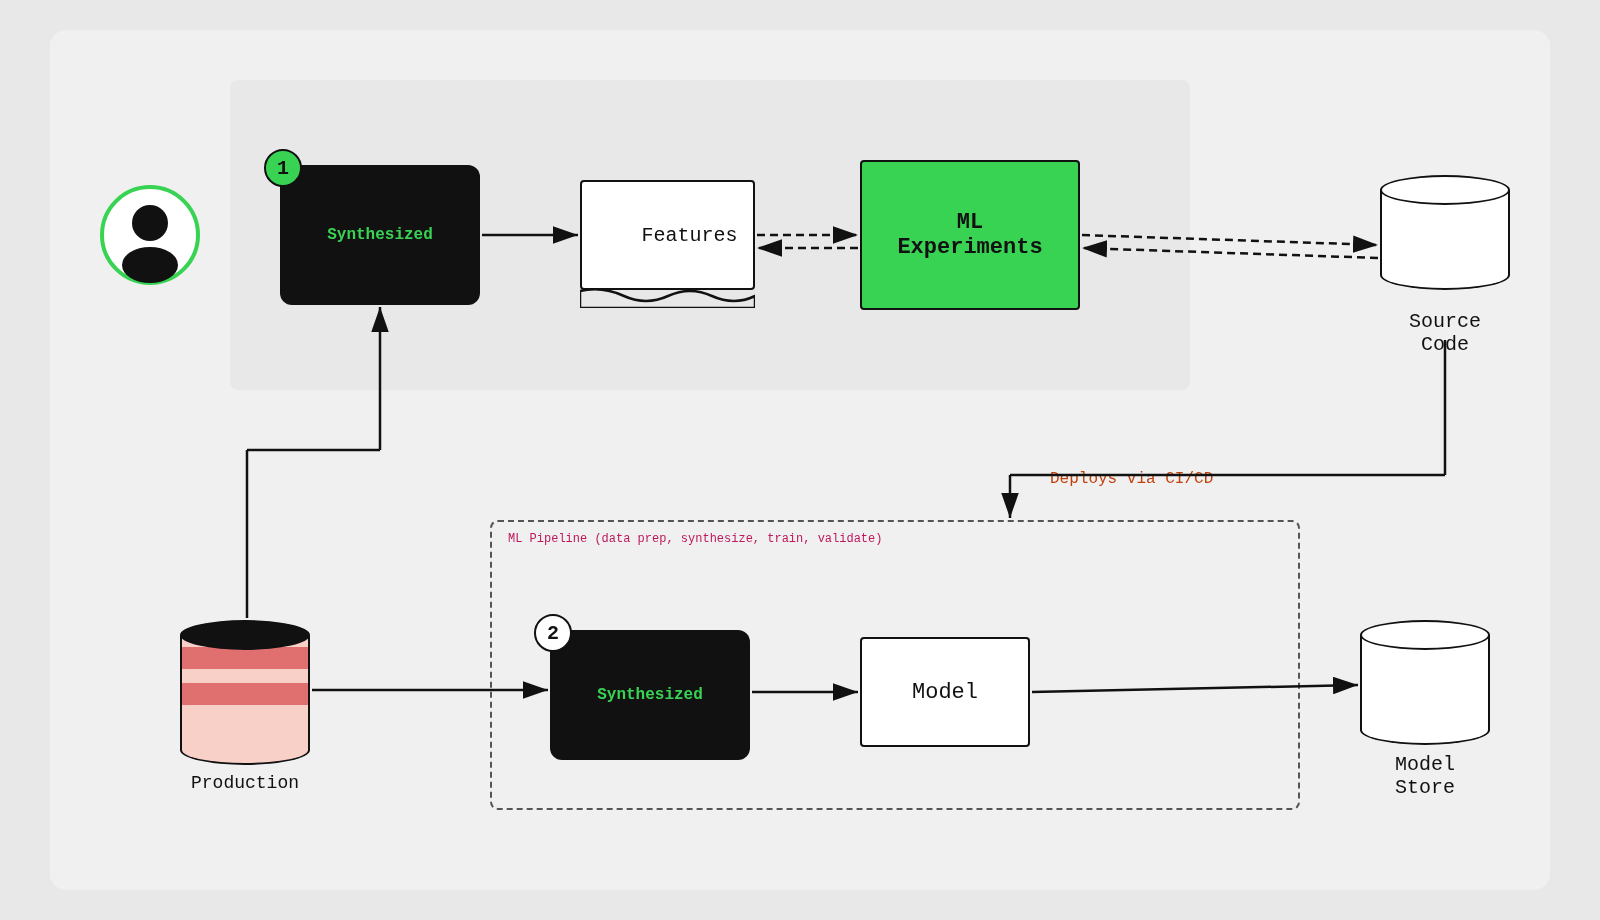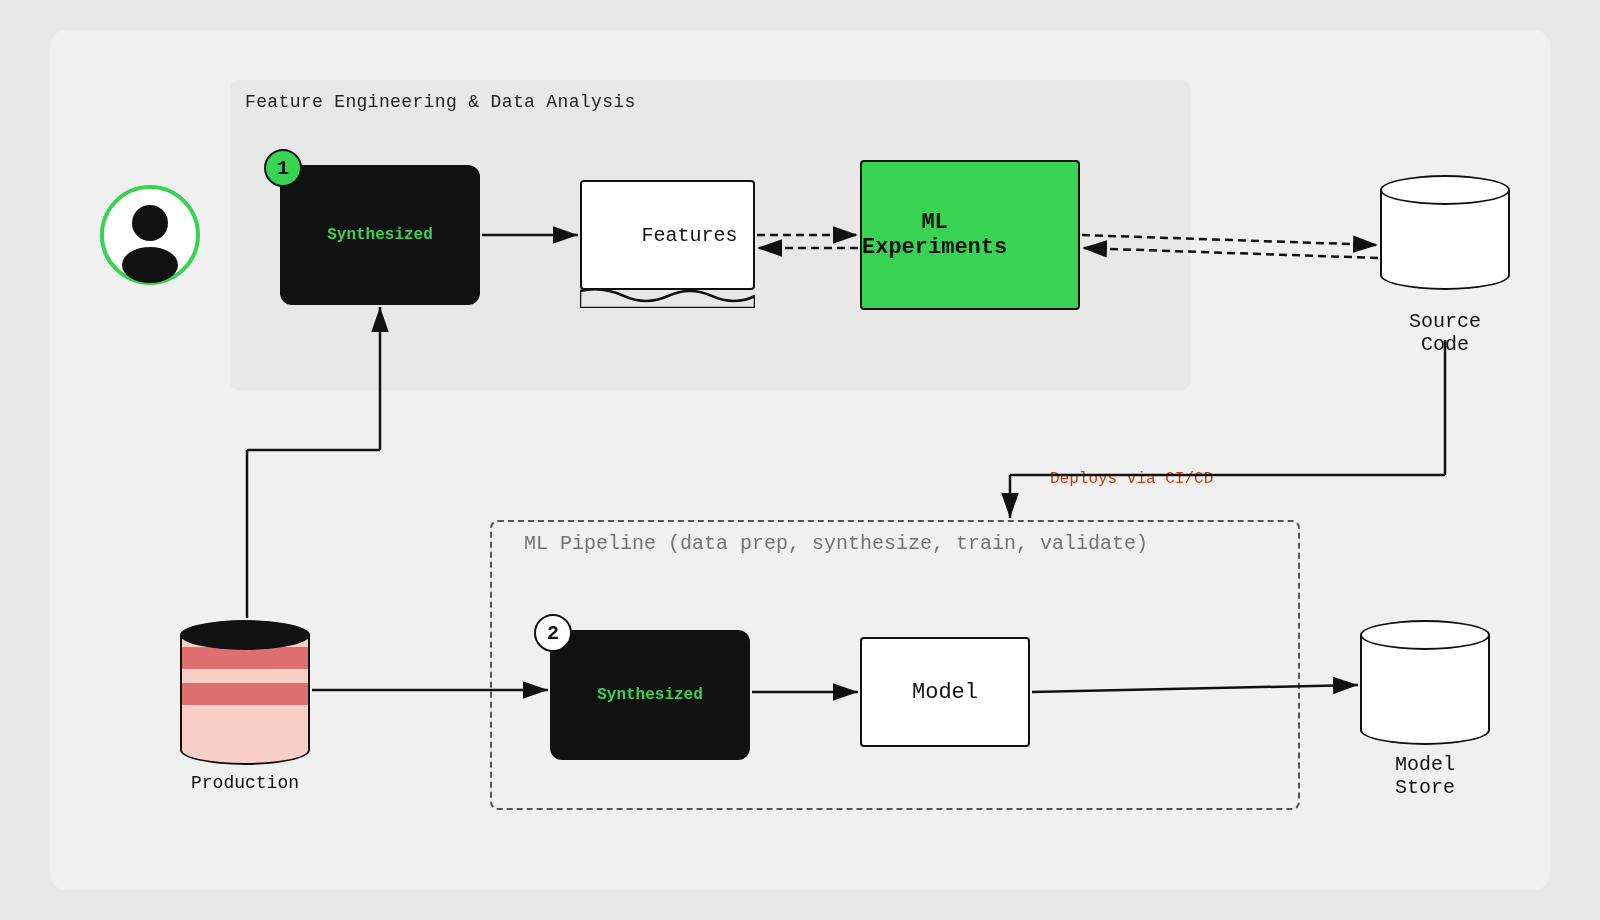--- a/index.html
+++ b/index.html
@@ -47,23 +47,23 @@
       left: 440px;
       width: 810px;
       height: 290px;
       border: 2.5px dashed #555;
       border-radius: 8px;
       background: transparent;
     }
     .pipeline-box-label {
       position: absolute;
       top: 502px;
-      left: 474px;
-      font-size: 20px;
-      color: #737373;
+      left: 458px;
+      font-size: 12px;
+      color: #be185d;
     }
 
     
     .avatar {
       position: absolute;
       top: 155px;
       left: 50px;
       width: 100px;
       height: 100px;
     }
@@ -175,20 +175,21 @@
       height: 150px;
     }
     .ml-exp-box {
       background: #39d353;
       border: 2.5px solid #111;
       border-radius: 4px;
       width: 100%;
       height: 100%;
       display: flex;
       align-items: center;
+      justify-content: center;
       font-size: 22px;
       font-weight: bold;
       color: #111;
       text-align: center;
       position: relative;
     }
     .ml-exp-shadow {
       position: absolute;
       bottom: -10px;
       left: 10px;
@@ -325,21 +326,20 @@
       font-size: 16px;
       color: #c2410c;
     }
   </style>
 </head>
 <body>
 
 <div class="diagram-container">
 
   <div class="feature-box"></div>
-  <div class="feature-box-label">Feature Engineering &amp; Data Analysis</div>
 
   <div class="pipeline-box"></div>
   <div class="pipeline-box-label">ML Pipeline (data prep, synthesize, train, validate)</div>
 
   <div class="avatar">
     <svg viewBox="0 0 100 100">
       <circle cx="50" cy="50" r="48" fill="white" stroke="#39d353" stroke-width="4"></circle>
       <circle cx="50" cy="38" r="18" fill="#111"></circle>
       <ellipse cx="50" cy="80" rx="28" ry="18" fill="#111"></ellipse>
     </svg>

